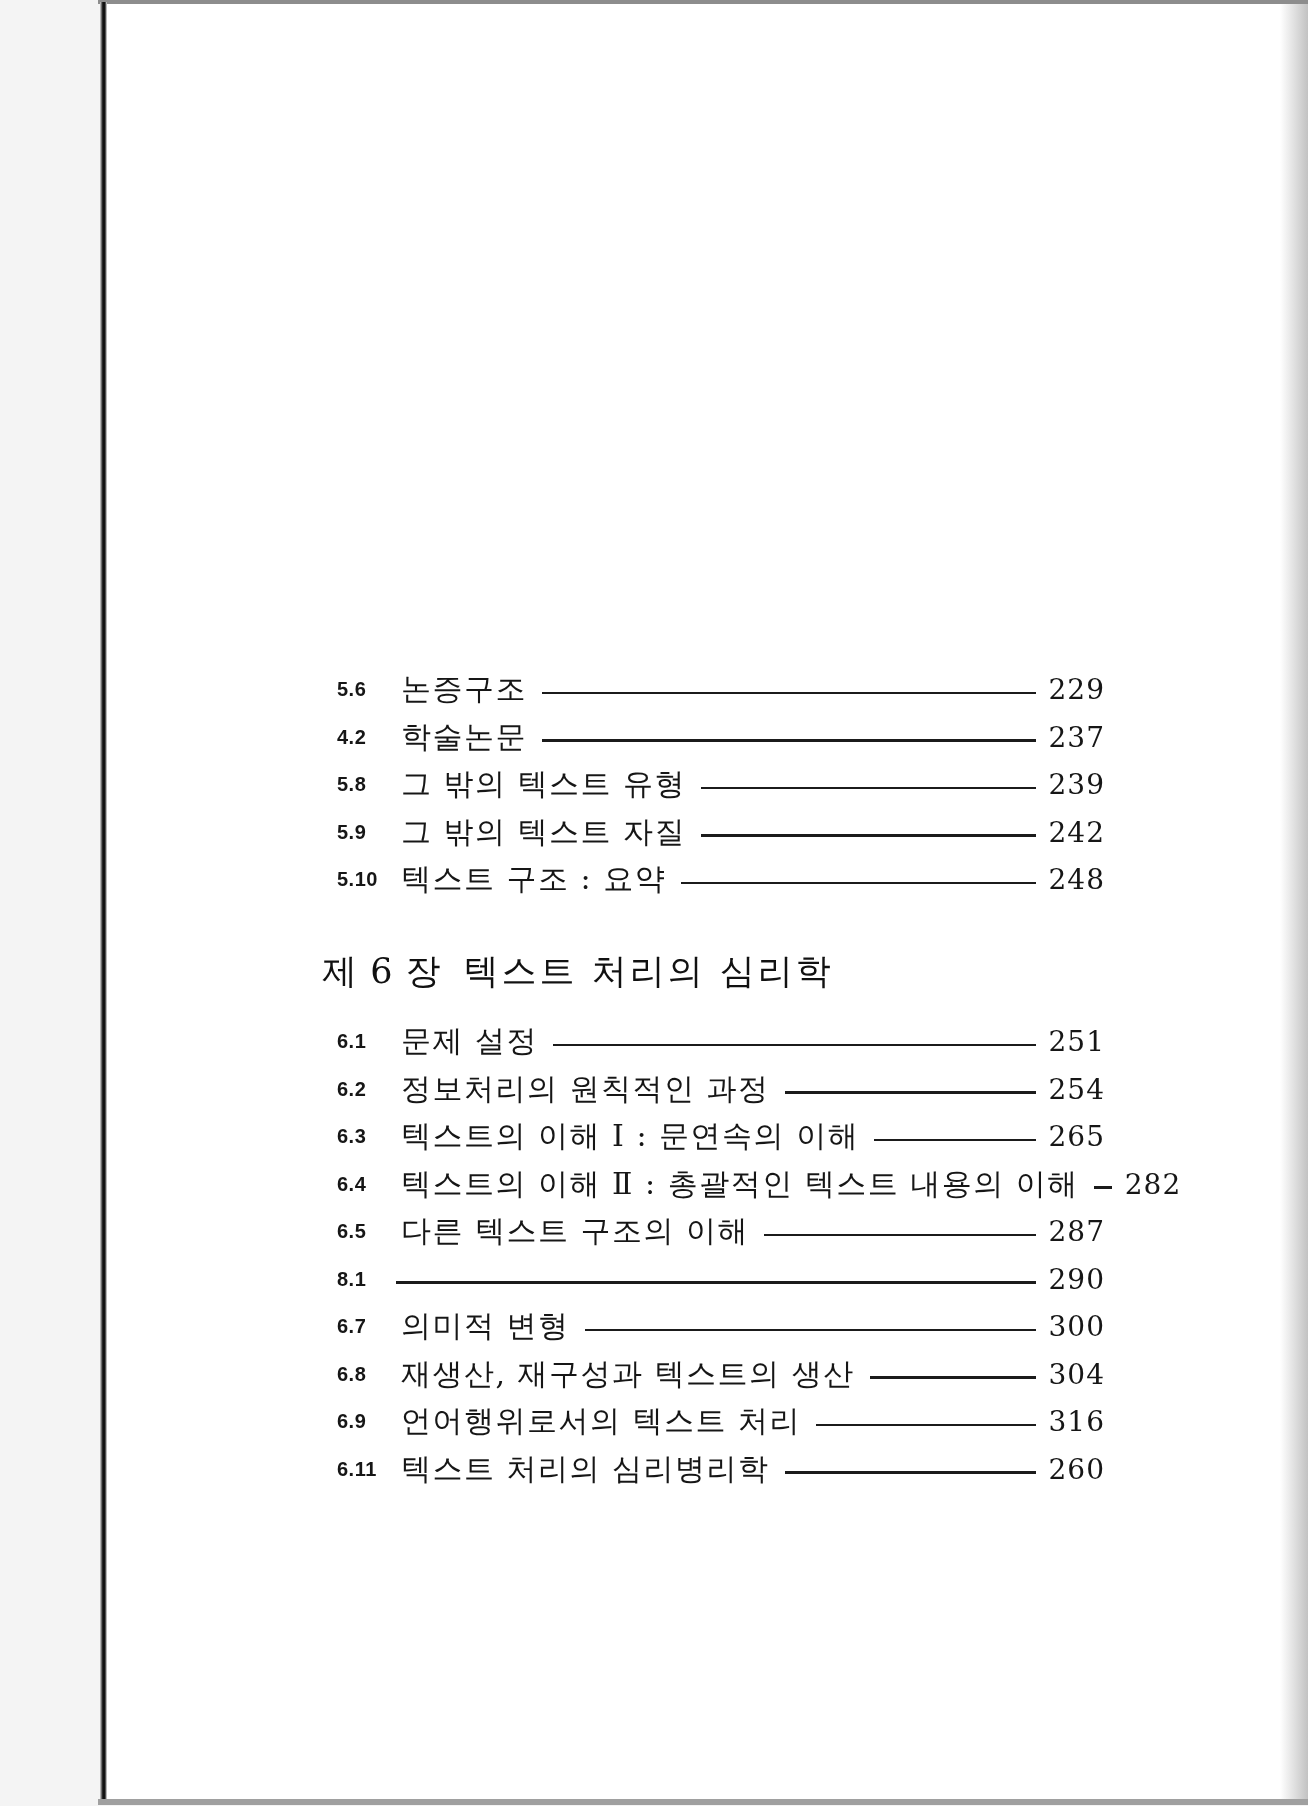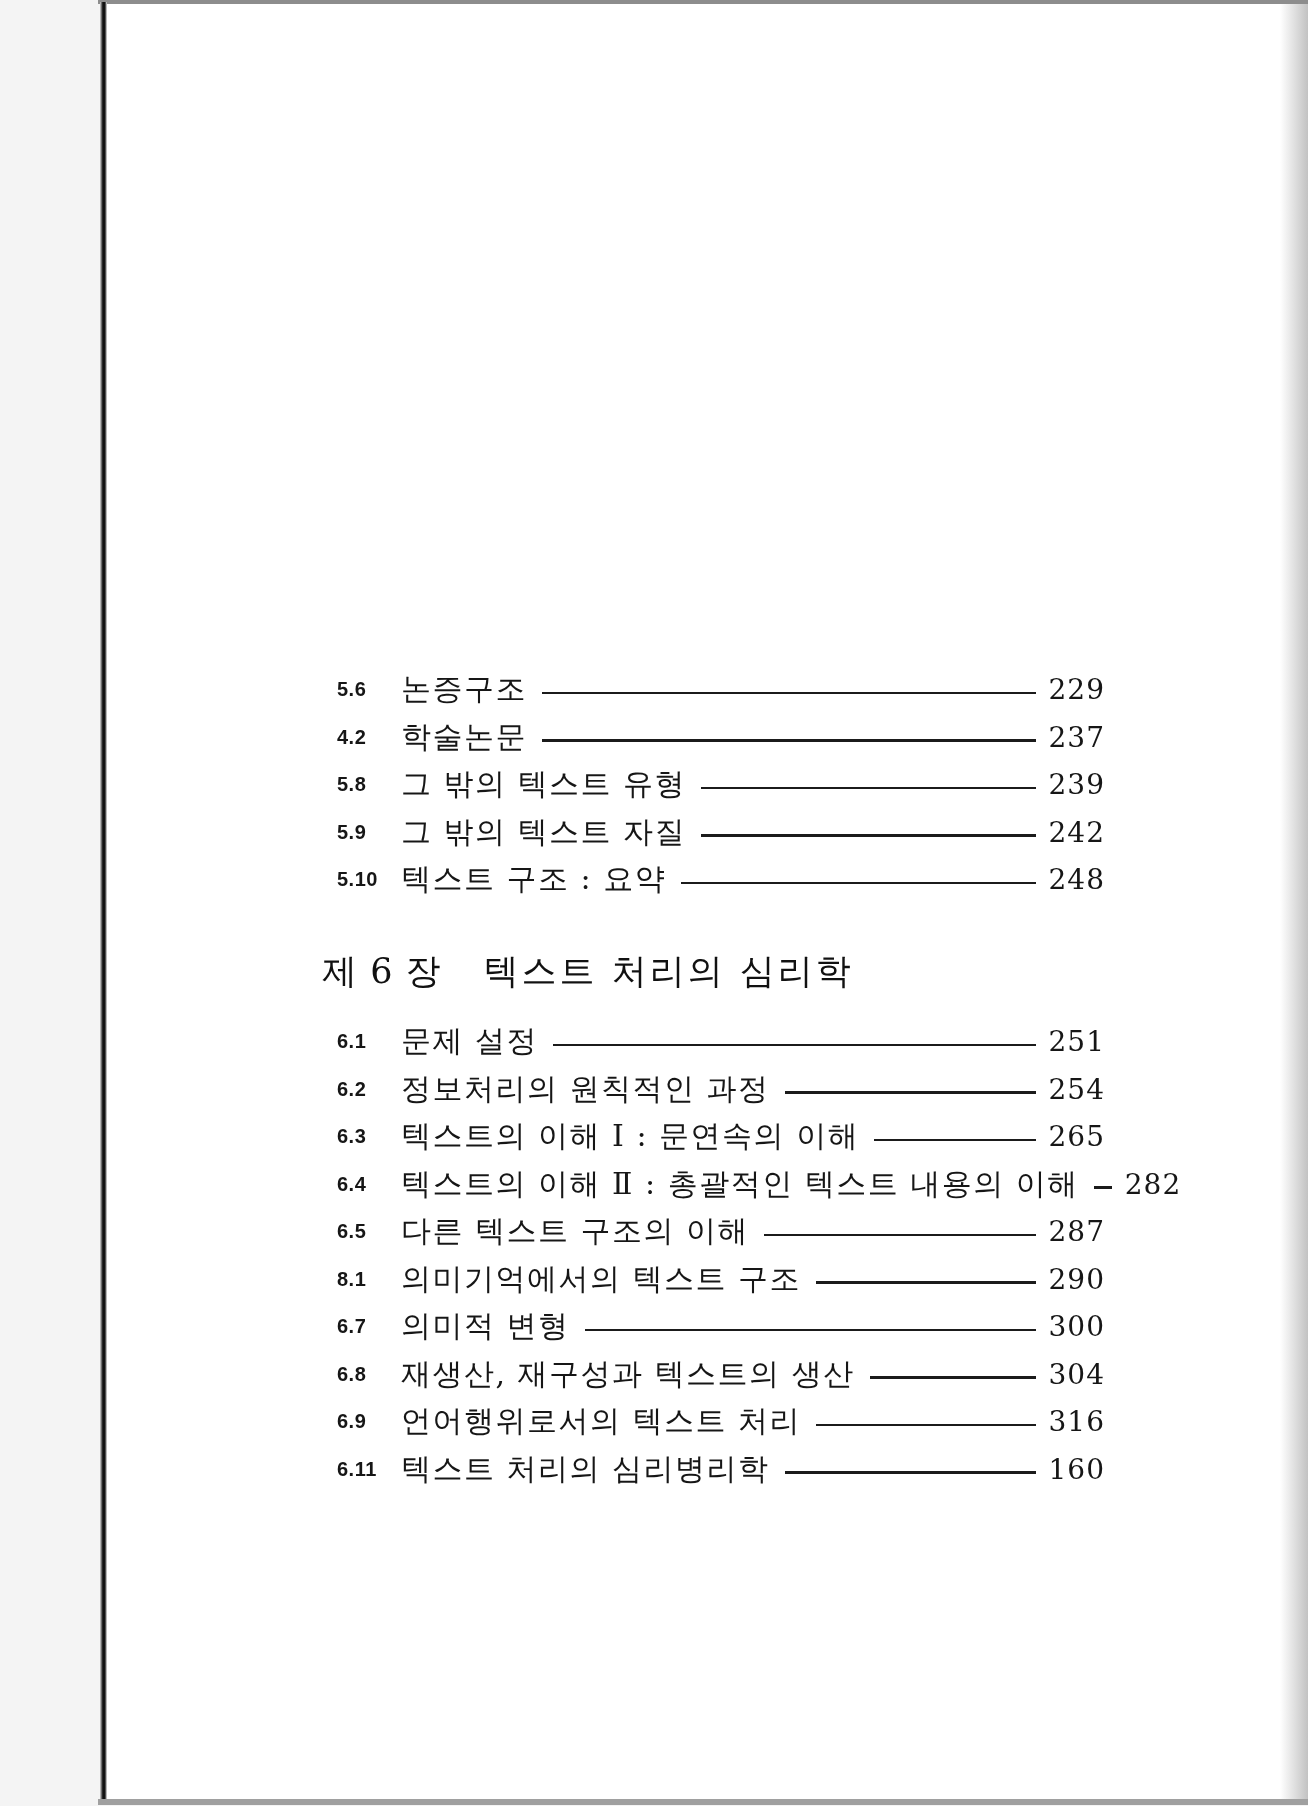--- a/index.html
+++ b/index.html
@@ -89,21 +89,21 @@
   .chapter-heading {
     position: absolute;
     left: 322px; top: 946px;
     font-size: 35px;
     line-height: 50px;
     letter-spacing: 1px;
     white-space: nowrap;
     color: #111;
   }
   .chapter-heading .chapter-title {
-    margin-left: 42px;
+    margin-left: 22px;
     letter-spacing: 3px;
   }
 </style>
 </head>
 <body>
 
 <div class="edge-top"></div>
 <div class="spine-line"></div>
 
 <div class="paper">
@@ -186,21 +186,20 @@
 
     <div class="toc-row">
       <span class="sec-num">6.5</span>
       <span class="sec-title">다른 텍스트 구조의 이해</span>
       <span class="leader"></span>
       <span class="page-num">287</span>
     </div>
 
     <div class="toc-row">
       <span class="sec-num">8.1</span>
-      <span class="sec-title">의미기억에서의 텍스트 구조</span>
       <span class="leader"></span>
       <span class="page-num">290</span>
     </div>
 
     <div class="toc-row">
       <span class="sec-num">6.7</span>
       <span class="sec-title">의미적 변형</span>
       <span class="leader"></span>
       <span class="page-num">300</span>
     </div>
@@ -217,15 +216,15 @@
       <span class="sec-title">언어행위로서의 텍스트 처리</span>
       <span class="leader"></span>
       <span class="page-num">316</span>
     </div>
 
 
     <div class="toc-row">
       <span class="sec-num">6.11</span>
       <span class="sec-title">텍스트 처리의 심리병리학</span>
       <span class="leader"></span>
-      <span class="page-num">160</span>
+      <span class="page-num">260</span>
     </div>
   </div>
 
 </body></html>

